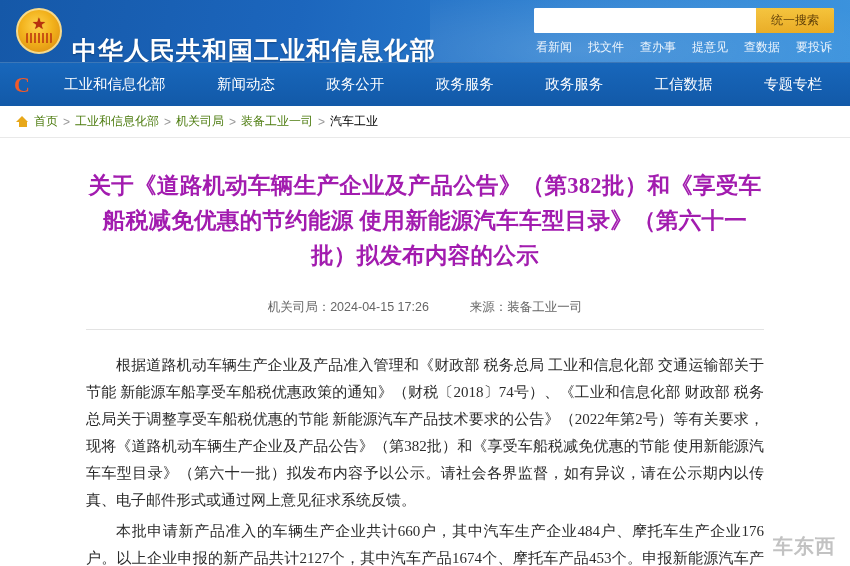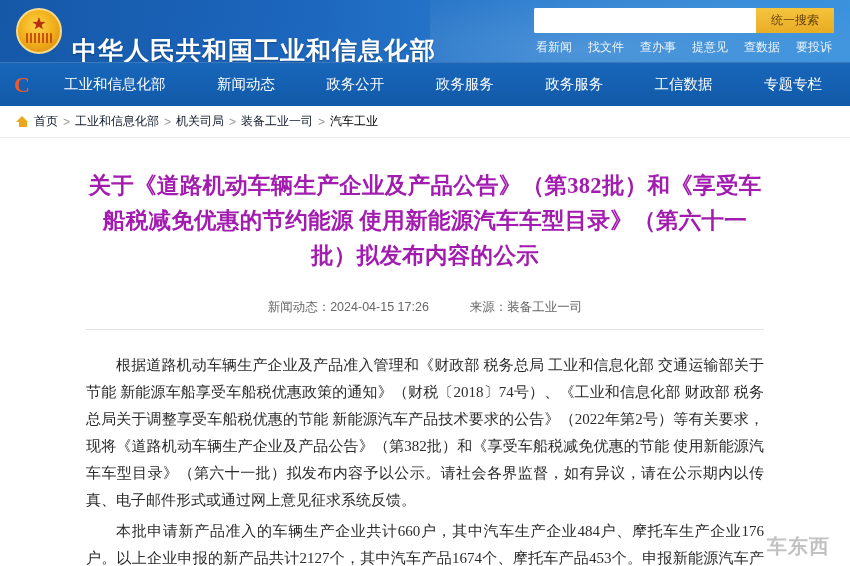--- a/index.html
+++ b/index.html
@@ -175,21 +175,21 @@
     border-left: 6.5px solid transparent;
     border-right: 6.5px solid transparent;
     border-bottom: 6px solid #e8a81a;
   }
   .home-icon:after {
     content: "";
     position: absolute; left: 2.5px; bottom: 0;
     width: 8px; height: 5px;
     background: #e8a81a;
   }
-  .crumb { color: #0f172a; cursor: pointer; }
+  .crumb { color: #4d7c0f; cursor: pointer; }
   .crumb.plain { color: #000000; cursor: default; }
   .crumb-sep { margin: 0 5px; color: #999; }
 
   
   .article {
     padding: 30px 86px 0 86px;
   }
   .article-title {
     font-family: "Liberation Serif", serif;
     font-size: 22.5px;
@@ -215,21 +215,21 @@
     font-size: 15px;
     line-height: 27px;
     color: #2b2b2b;
     text-align: justify;
   }
   .body-text p { margin: 0 0 4px 0; text-indent: 2em; }
 
   
   .watermark {
     position: absolute;
-    right: 20px;
+    right: 14px;
     bottom: 6px;
     font-family: "Liberation Serif", serif;
     font-size: 20px;
     font-weight: bold;
     color: rgba(120,120,120,.45);
     letter-spacing: 1px;
     user-select: none;
   }
 </style>
 </head>
@@ -280,21 +280,21 @@
   <span class="crumb-sep">&gt;</span>
   <span class="crumb">装备工业一司</span>
   <span class="crumb-sep">&gt;</span>
   <span class="crumb plain">汽车工业</span>
 </div>
 
 <div class="article">
   <div class="article-title">关于《道路机动车辆生产企业及产品公告》（第382批）和《享受车船税减免优惠的节约能源 使用新能源汽车车型目录》（第六十一批）拟发布内容的公示</div>
 
   <div class="meta">
-    <span>新闻动态：</span><span>2024-04-15 17:26</span>
+    <span>机关司局：</span><span>2024-04-15 17:26</span>
     <span class="sep"></span>
     <span>来源：</span><span>装备工业一司</span>
   </div>
 
   <div class="body-text">
     <p>根据道路机动车辆生产企业及产品准入管理和《财政部 税务总局 工业和信息化部 交通运输部关于节能 新能源车船享受车船税优惠政策的通知》（财税〔2018〕74号）、《工业和信息化部 财政部 税务总局关于调整享受车船税优惠的节能 新能源汽车产品技术要求的公告》（2022年第2号）等有关要求，现将《道路机动车辆生产企业及产品公告》（第382批）和《享受车船税减免优惠的节能 使用新能源汽车车型目录》（第六十一批）拟发布内容予以公示。请社会各界监督，如有异议，请在公示期内以传真、电子邮件形式或通过网上意见征求系统反馈。</p>
     <p>本批申请新产品准入的车辆生产企业共计660户，其中汽车生产企业484户、摩托车生产企业176户。以上企业申报的新产品共计2127个，其中汽车产品1674个、摩托车产品453个。申报新能源汽车产品的共有198户企业的584个型号，其中纯电动产品共157户企业507个型号、插电式混合动力产品共31户企业54个型号、燃料电池产品共10户企业23个型号。</p>
 
   </div>
 </div>

